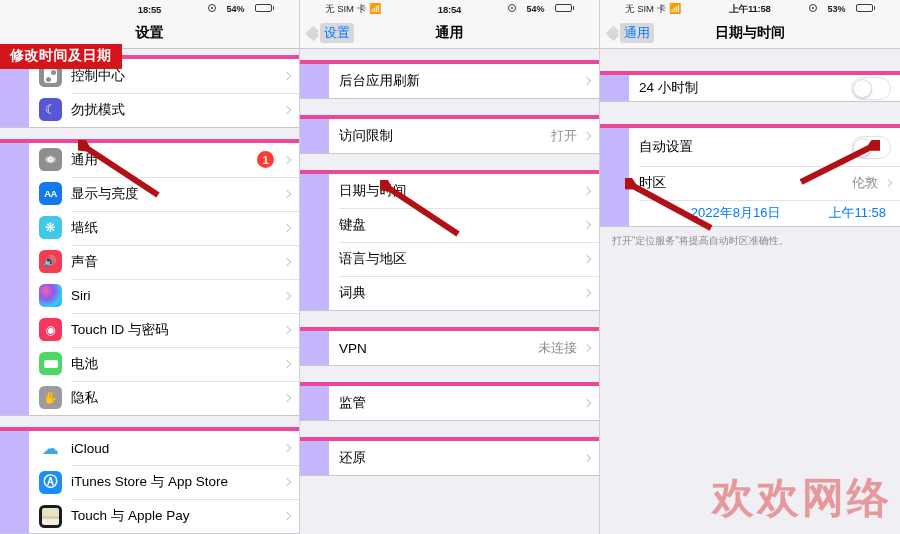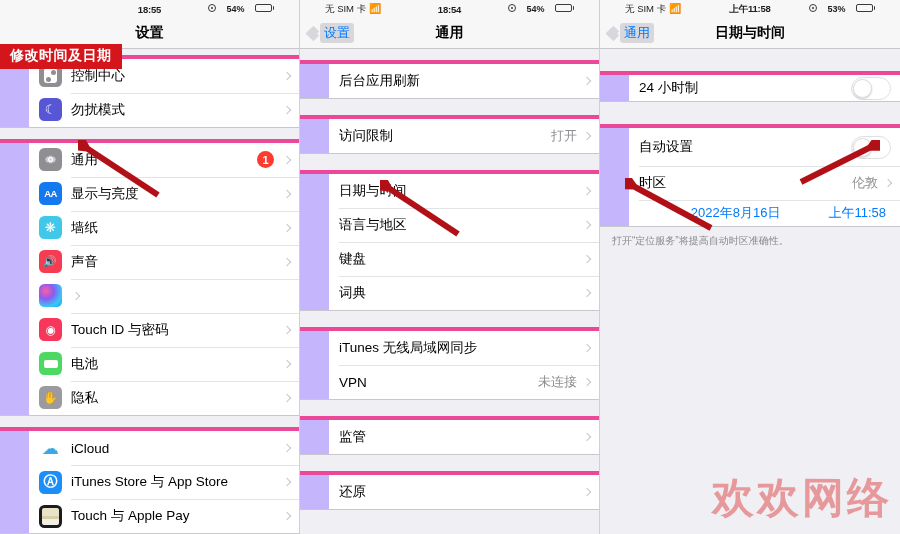--- a/index.html
+++ b/index.html
@@ -291,20 +291,21 @@
           <span class="label">墙纸</span>
           <span class="chev"></span>
         </div>
         <div class="row icon-row">
           <span class="ico ico-sound">🔊</span>
           <span class="label">声音</span>
           <span class="chev"></span>
         </div>
         <div class="row icon-row">
           <span class="ico ico-siri"></span>
+          <span class="label">Siri</span>
           <span class="chev"></span>
         </div>
         <div class="row icon-row">
           <span class="ico ico-touchid">◉</span>
           <span class="label">Touch ID 与密码</span>
           <span class="chev"></span>
         </div>
         <div class="row icon-row">
           <span class="ico ico-battery">
               <span class="bb"></span>
@@ -403,40 +404,36 @@
       </div>
 
       <div class="list-gap sm"></div>
 
       <div class="group">
         <div class="row">
           <span class="label">日期与时间</span>
           <span class="chev"></span>
         </div>
         <div class="row">
+          <span class="label">键盘</span>
+          <span class="chev"></span>
+        </div>
+        <div class="row">
           <span class="label">语言与地区</span>
           <span class="chev"></span>
         </div>
         <div class="row">
-          <span class="label">键盘</span>
-          <span class="chev"></span>
-        </div>
-        <div class="row">
           <span class="label">词典</span>
           <span class="chev"></span>
         </div>
       </div>
 
       <div class="list-gap sm"></div>
 
       <div class="group">
-        <div class="row">
-          <span class="label">iTunes 无线局域网同步</span>
-          <span class="chev"></span>
-        </div>
         <div class="row">
           <span class="label">VPN</span>
           <span class="value">未连接</span>
           <span class="chev"></span>
         </div>
       </div>
 
       <div class="list-gap sm"></div>
 
       <div class="group">

